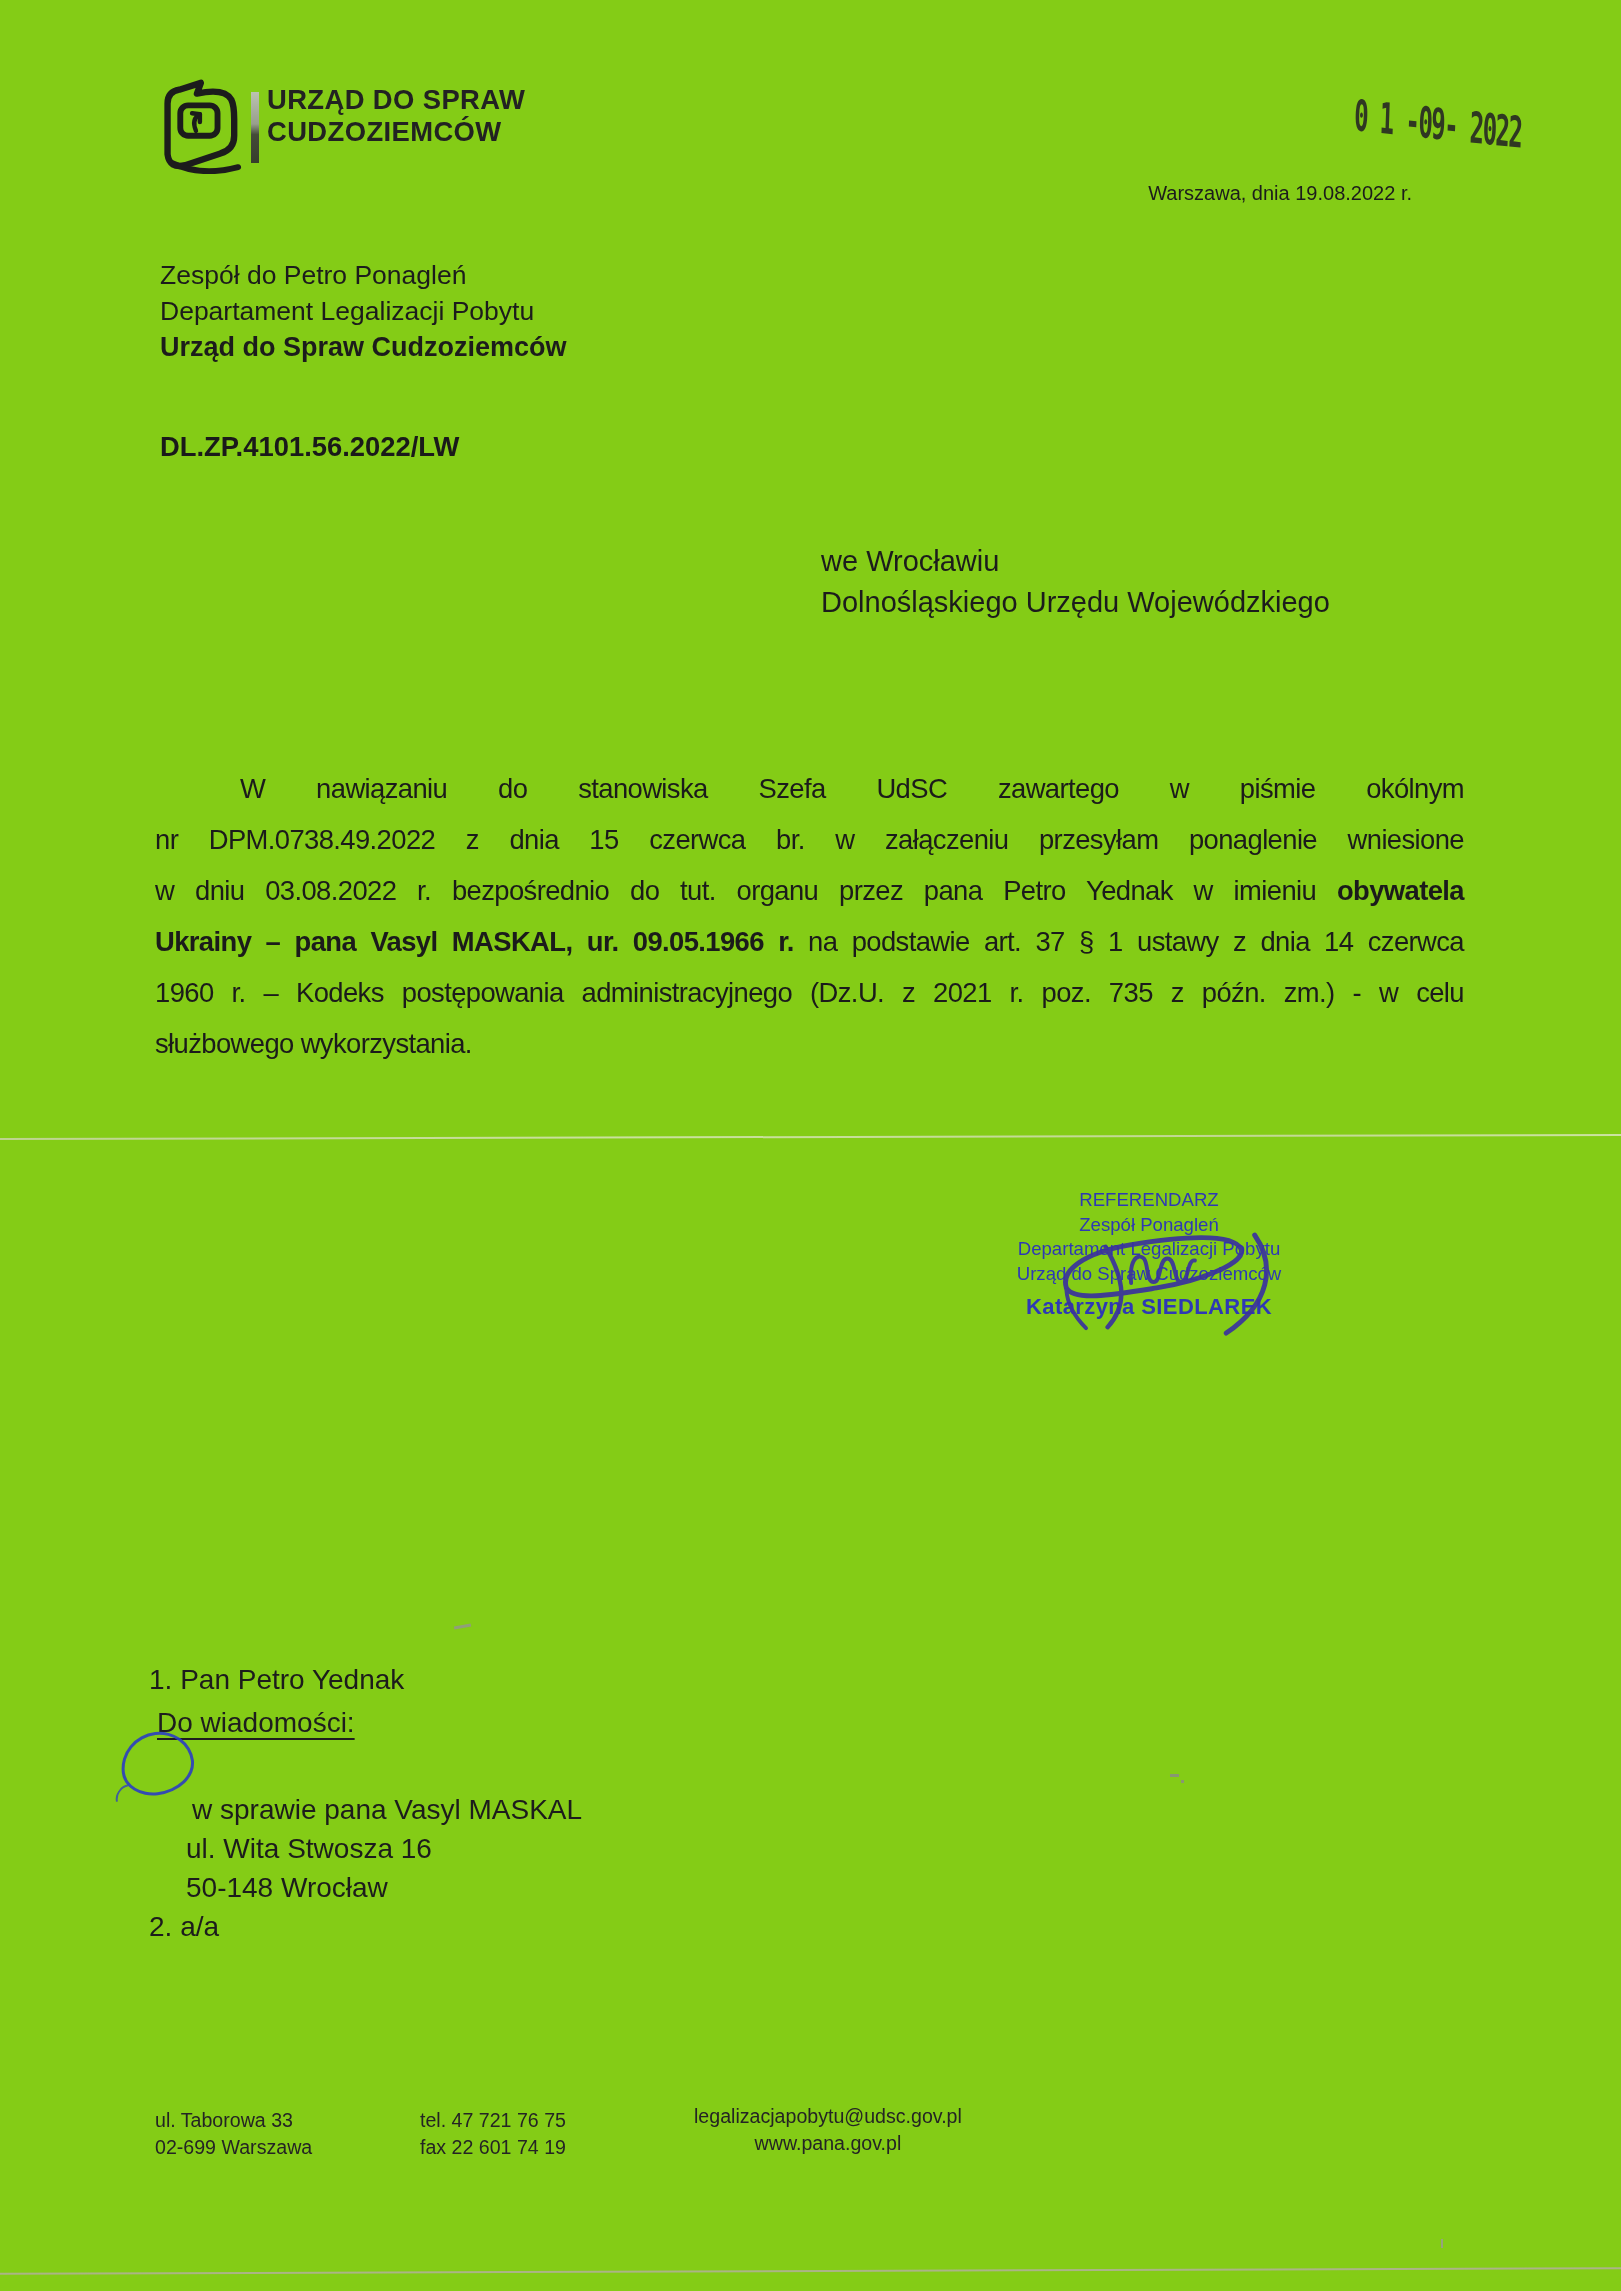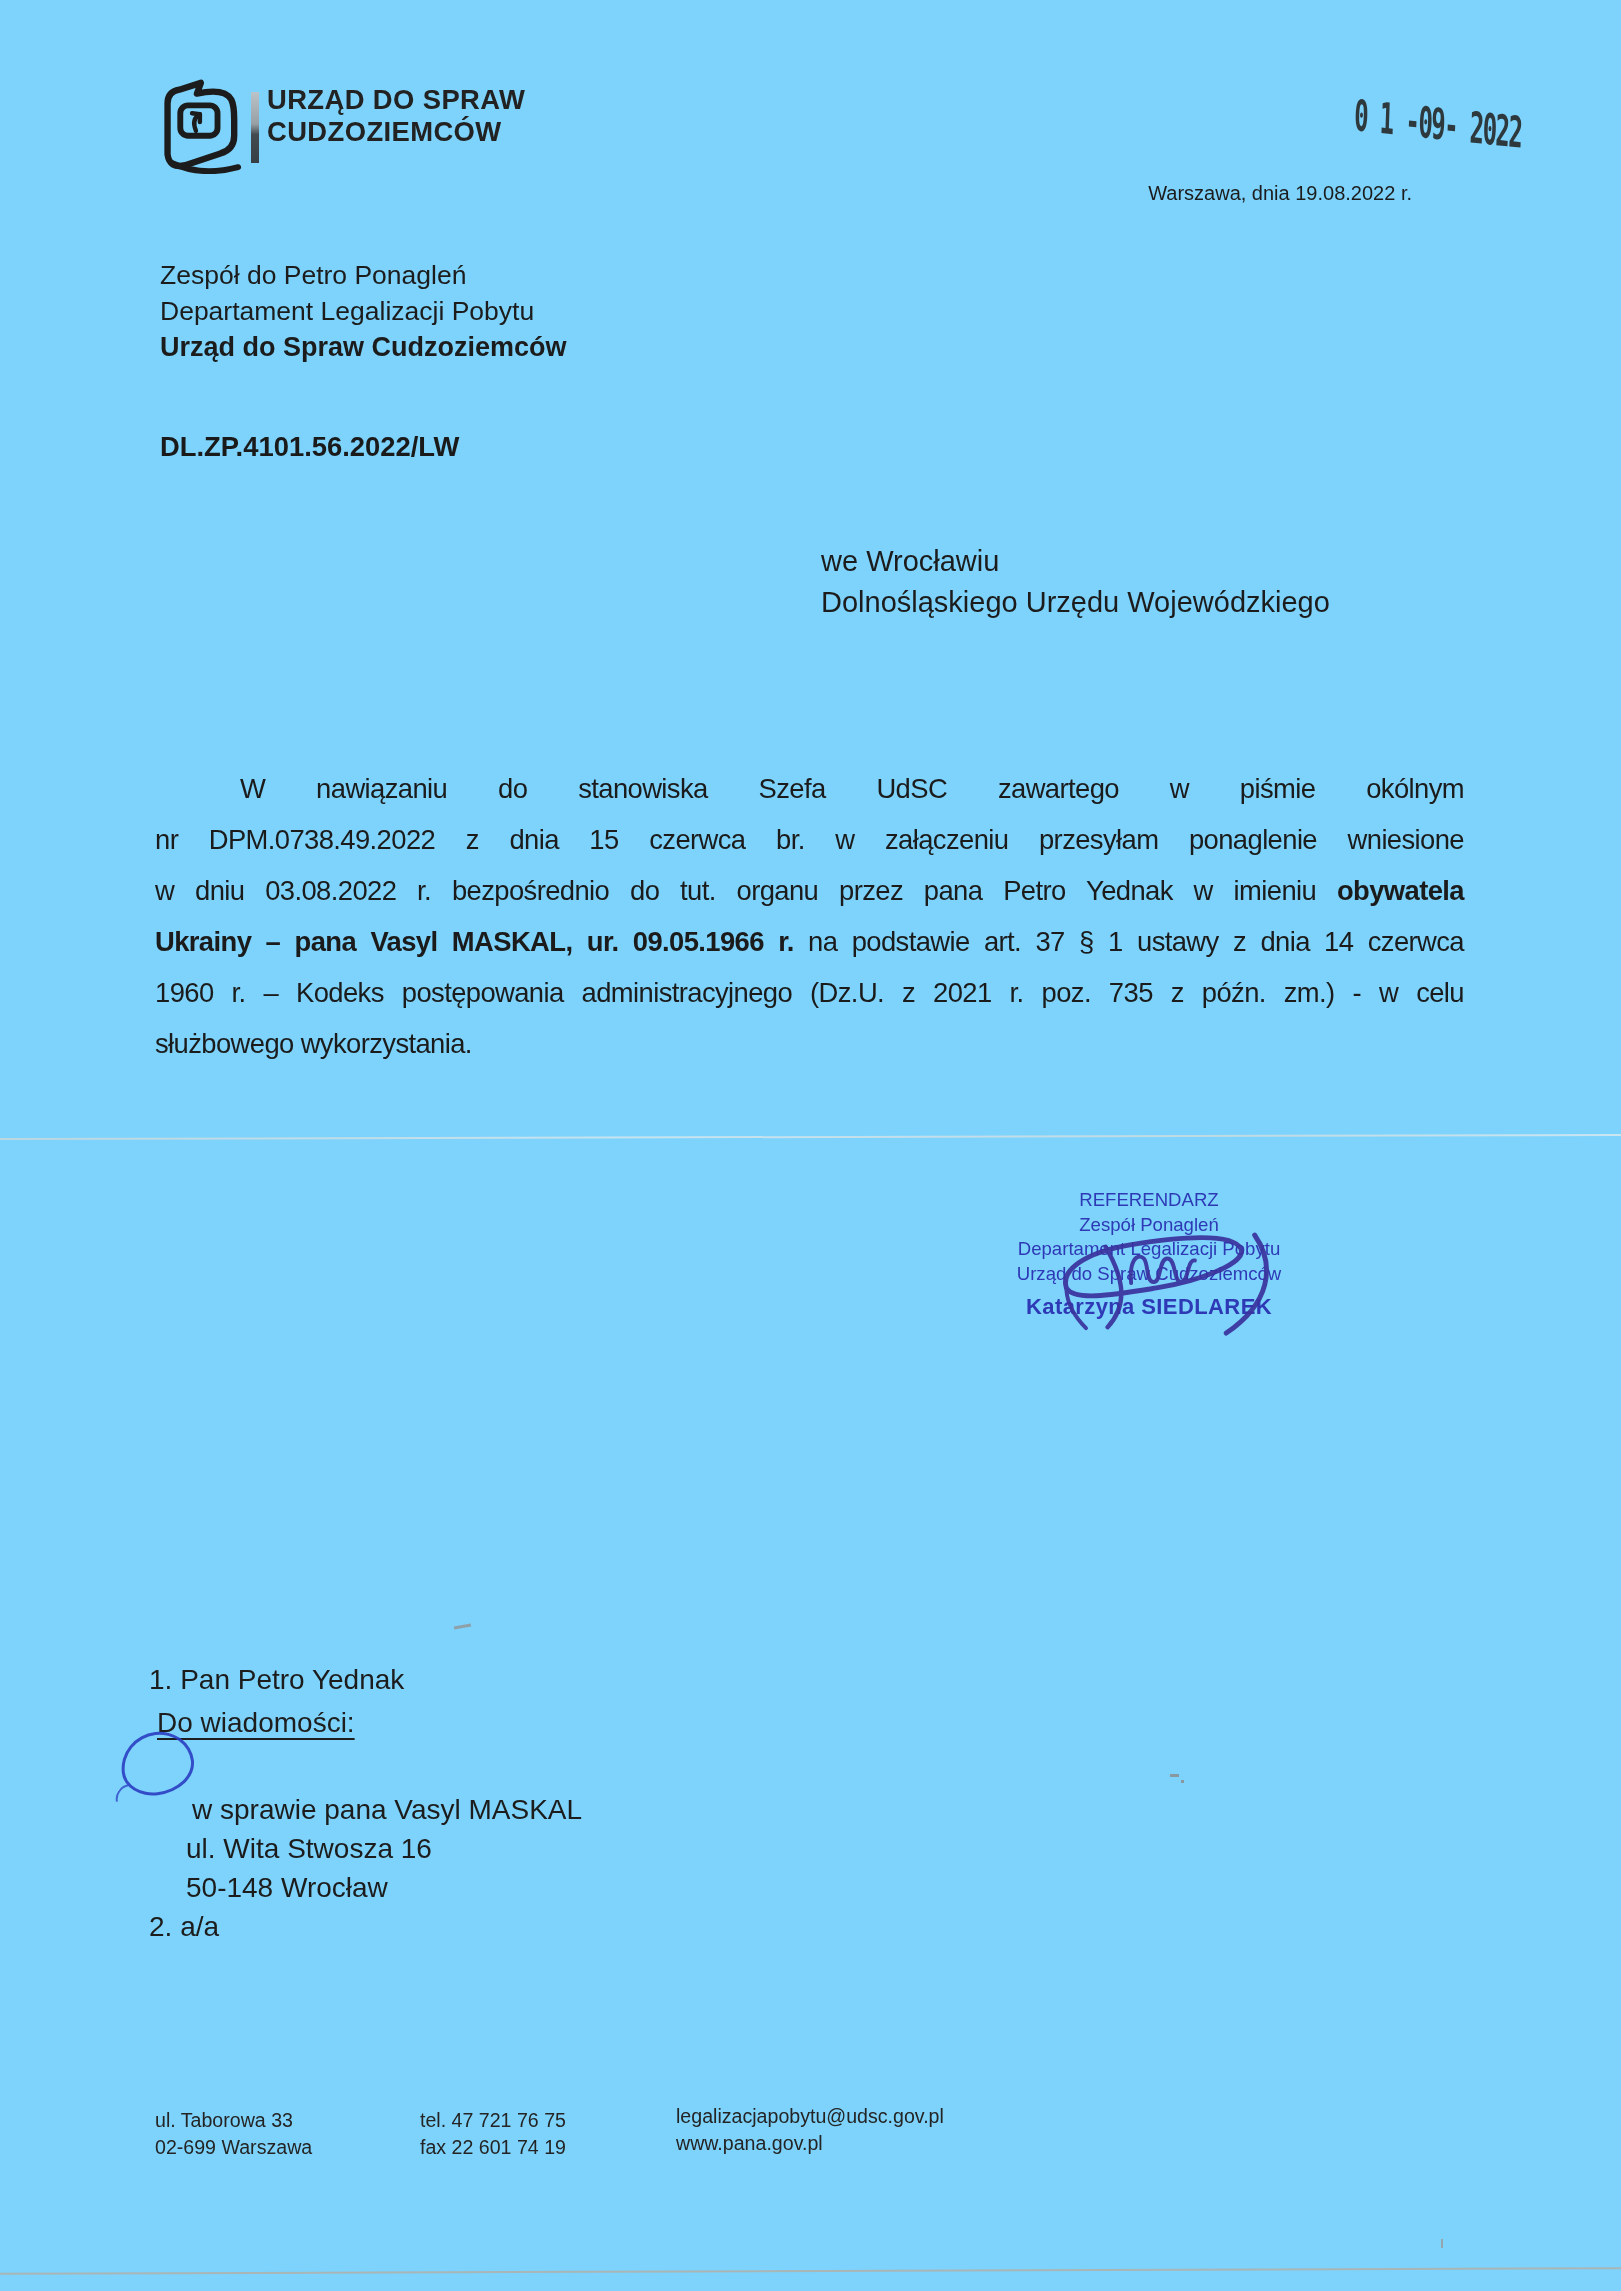--- a/index.html
+++ b/index.html
@@ -1,17 +1,17 @@
 <!DOCTYPE html>
 <html><head>
 <meta charset="utf-8">
 <style>
   html,body{margin:0;padding:0;background:#e9e9e9;}
   .page{
-    position:relative;width:1621px;height:2292px;background:#7dd3fc;
+    position:relative;width:1621px;height:2292px;background:#84cc16;
     font-family:"Liberation Sans",sans-serif;color:#1e1e1e;overflow:hidden;
     margin:0 auto;
   }
   .abs{position:absolute;}
 
   
   .logo-icon{left:147px;top:76px;width:95px;height:98px;}
   .logo-divider{left:251px;top:92px;width:7.8px;height:71px;
     background:linear-gradient(#c2c2c2 0%,#9a9a9a 45%,#3c3c3c 60%,#2e2e2e 100%);opacity:.9;}
   .logo-text{left:267px;top:84px;font-size:27.4px;font-weight:700;line-height:32px;
@@ -144,21 +144,21 @@
   <div class="abs pen-circle-tail"></div>
 
   <div class="abs footer-col" style="left:155px;">
     <div>ul. Taborowa 33</div>
     <div>02-699 Warszawa</div>
   </div>
   <div class="abs footer-col" style="left:420px;">
     <div>tel. 47 721 76 75</div>
     <div>fax 22 601 74 19</div>
   </div>
-  <div class="abs footer-col" style="left:676px;top:2103px;">
+  <div class="abs footer-col" style="left:694px;top:2103px;text-align:center;">
     <div>legalizacjapobytu@udsc.gov.pl</div>
     <div>www.pana.gov.pl</div>
   </div>
 
   <div class="abs fold-line"></div>
   <div class="abs scan-edge"></div>
   <div class="abs speck1"></div>
   <div class="abs speck2"></div>
   <div class="abs speck3"></div>
   <div class="abs speck4"></div>

